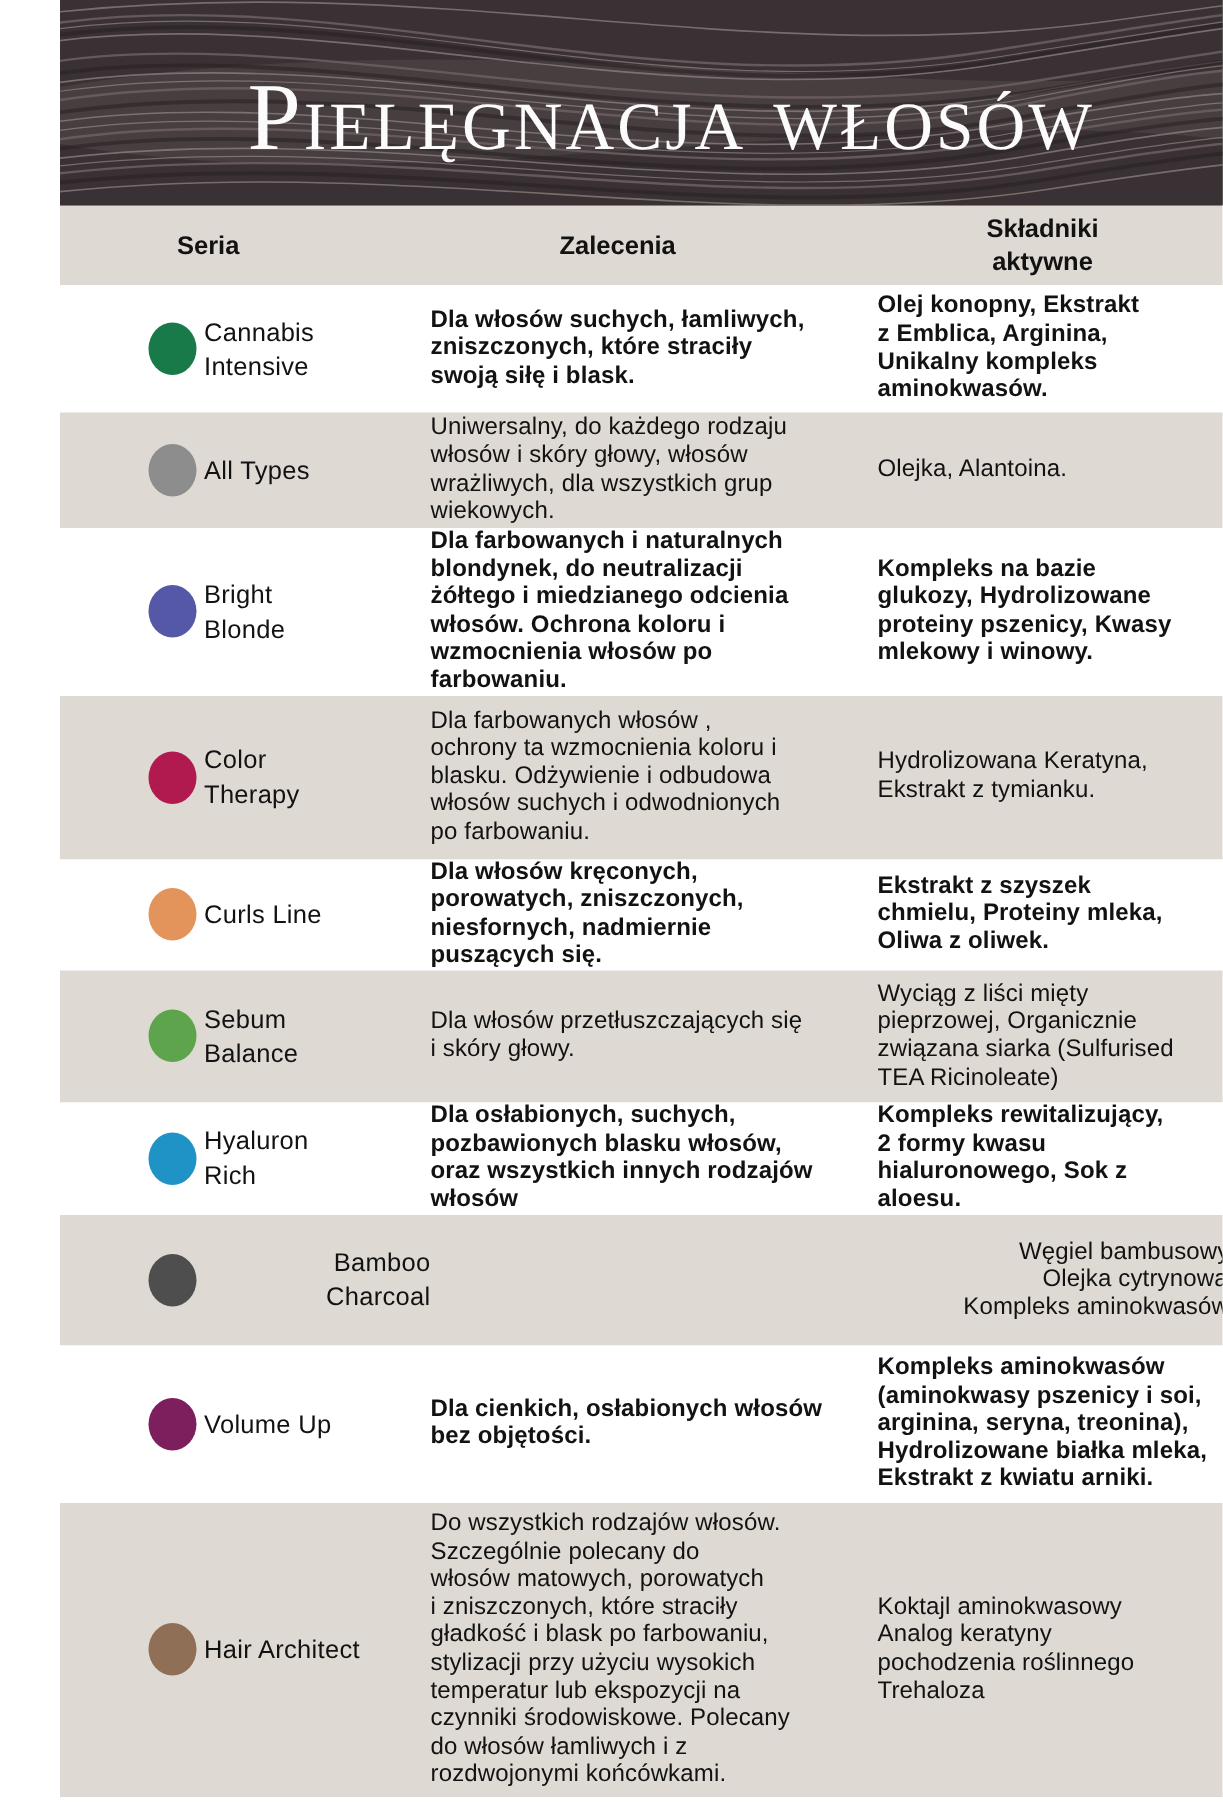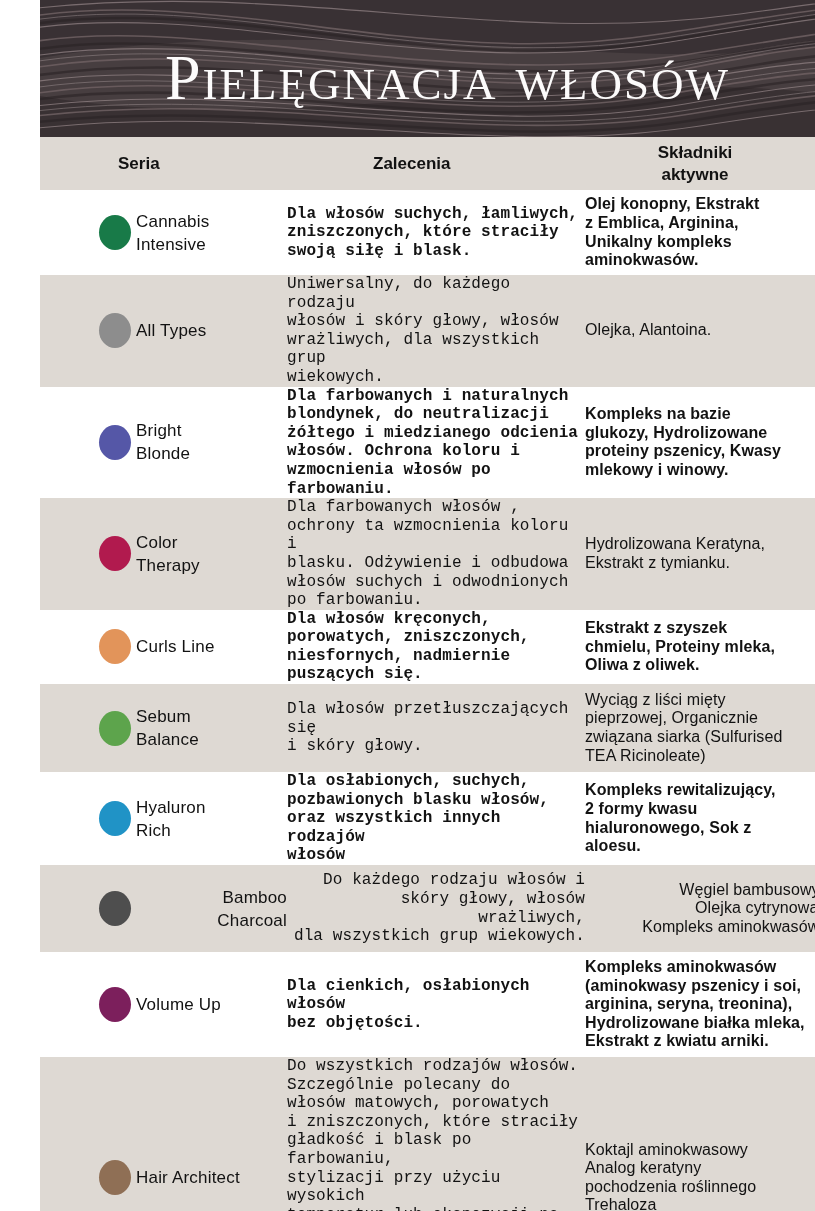--- a/index.html
+++ b/index.html
@@ -72,21 +72,20 @@
     white-space: pre-line;
     padding-left: 2px;
     letter-spacing: .2px;
   }
   .cell-zal {
     grid-column: 4;
     font-size: 16px;
     line-height: 18.6px;
     white-space: pre-line;
     letter-spacing: .1px;
-    font-family: Liberation Mono, monospace;
   }
   .cell-skl {
     grid-column: 5;
     font-size: 16px;
     line-height: 18.6px;
     white-space: pre-line;
     letter-spacing: .1px;
   }
   .row.bold-text .cell-zal,
   .row.bold-text .cell-skl { font-weight: bold; }
@@ -257,23 +256,20 @@
 hialuronowego, Sok z
 aloesu.</div>
   </div>
 
   <div class="grid-row row r8 shaded">
     <div class="cell-dot">
         <div class="dot" style="background: rgb(78, 78, 78);"></div>
       </div>
     <div class="cell-name">Bamboo
 Charcoal</div>
-    <div class="cell-zal">Do każdego rodzaju włosów i
-skóry głowy, włosów wrażliwych,
-dla wszystkich grup wiekowych.</div>
     <div class="cell-skl">Węgiel bambusowy,
 Olejka cytrynowa,
 Kompleks aminokwasów.</div>
   </div>
 
   <div class="grid-row row r9 bold-text">
     <div class="cell-dot">
         <div class="dot" style="background: rgb(124, 31, 92);"></div>
       </div>
     <div class="cell-name">Volume Up</div>

